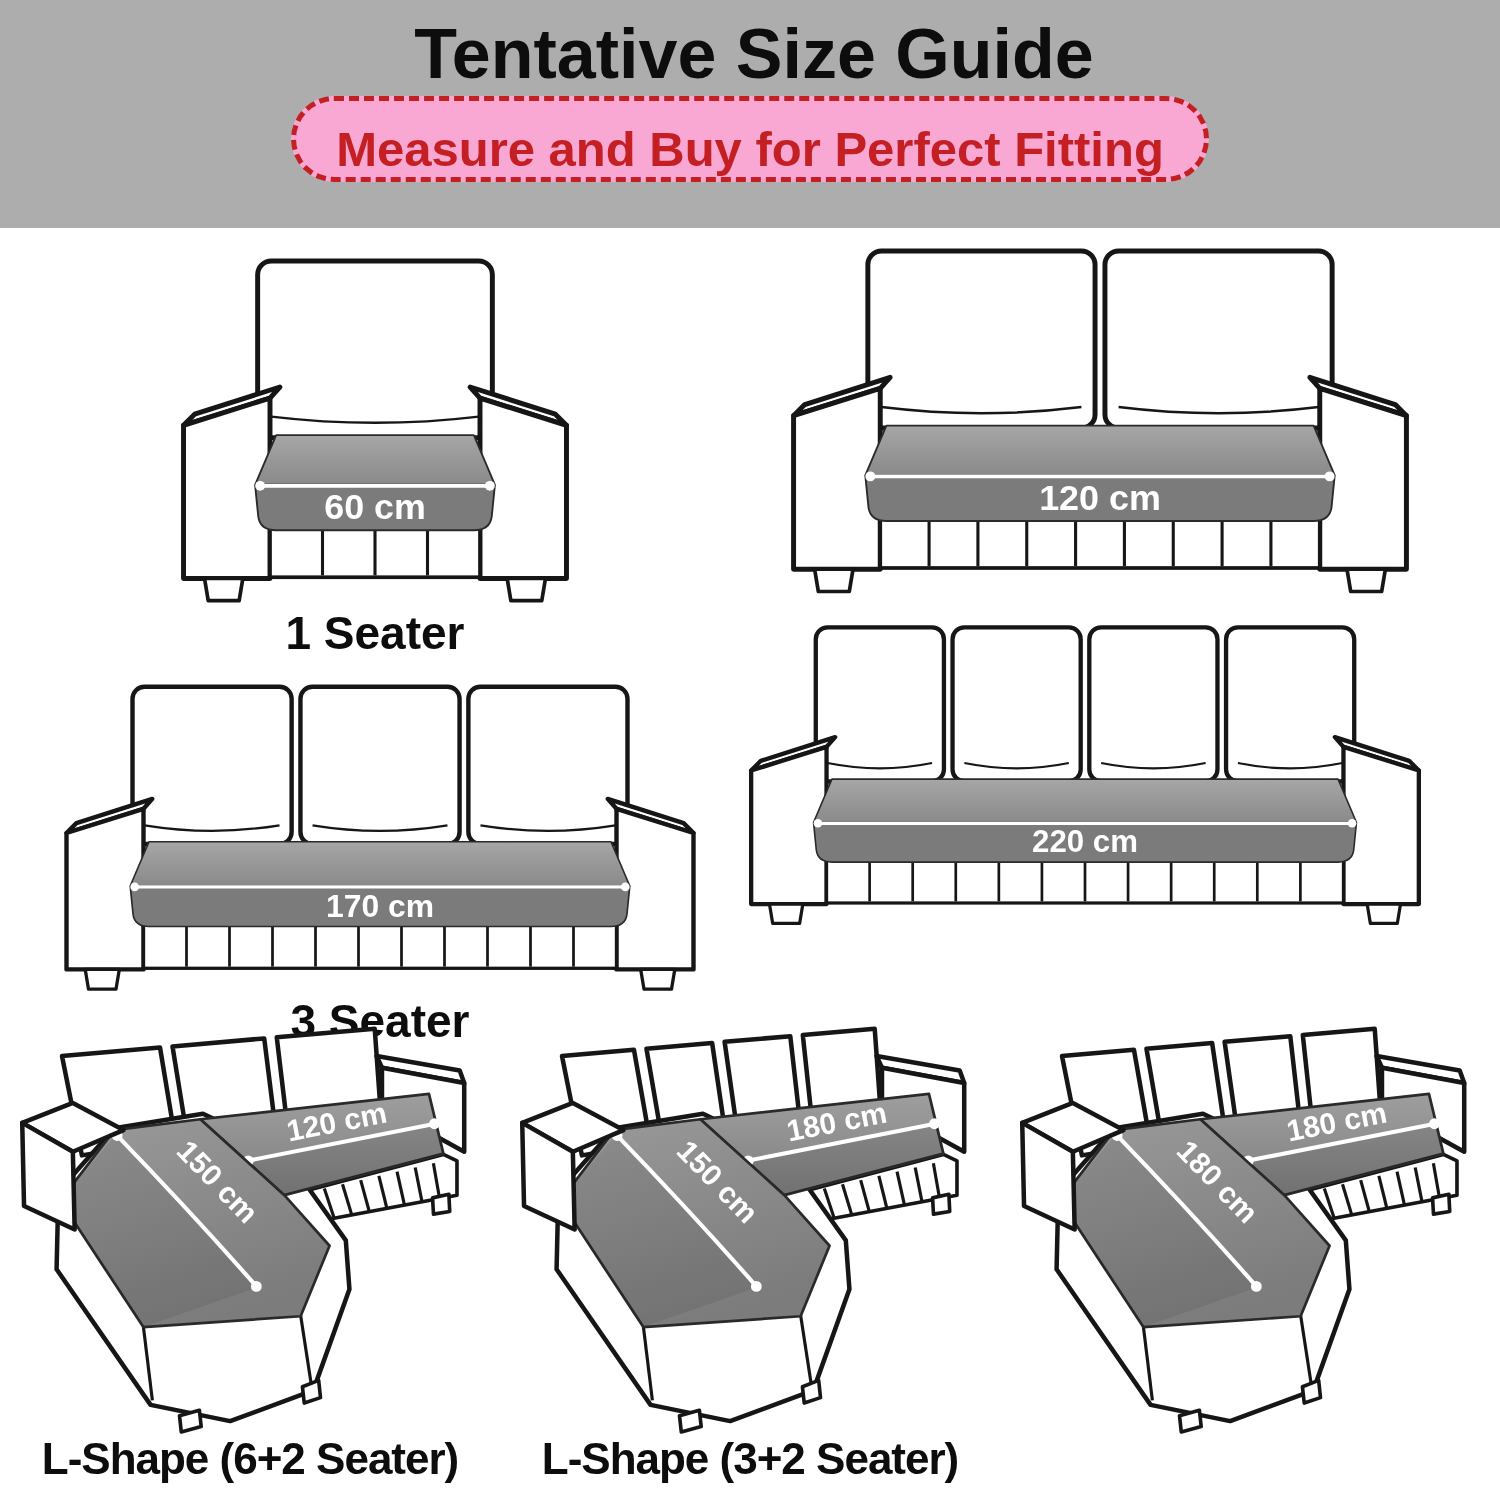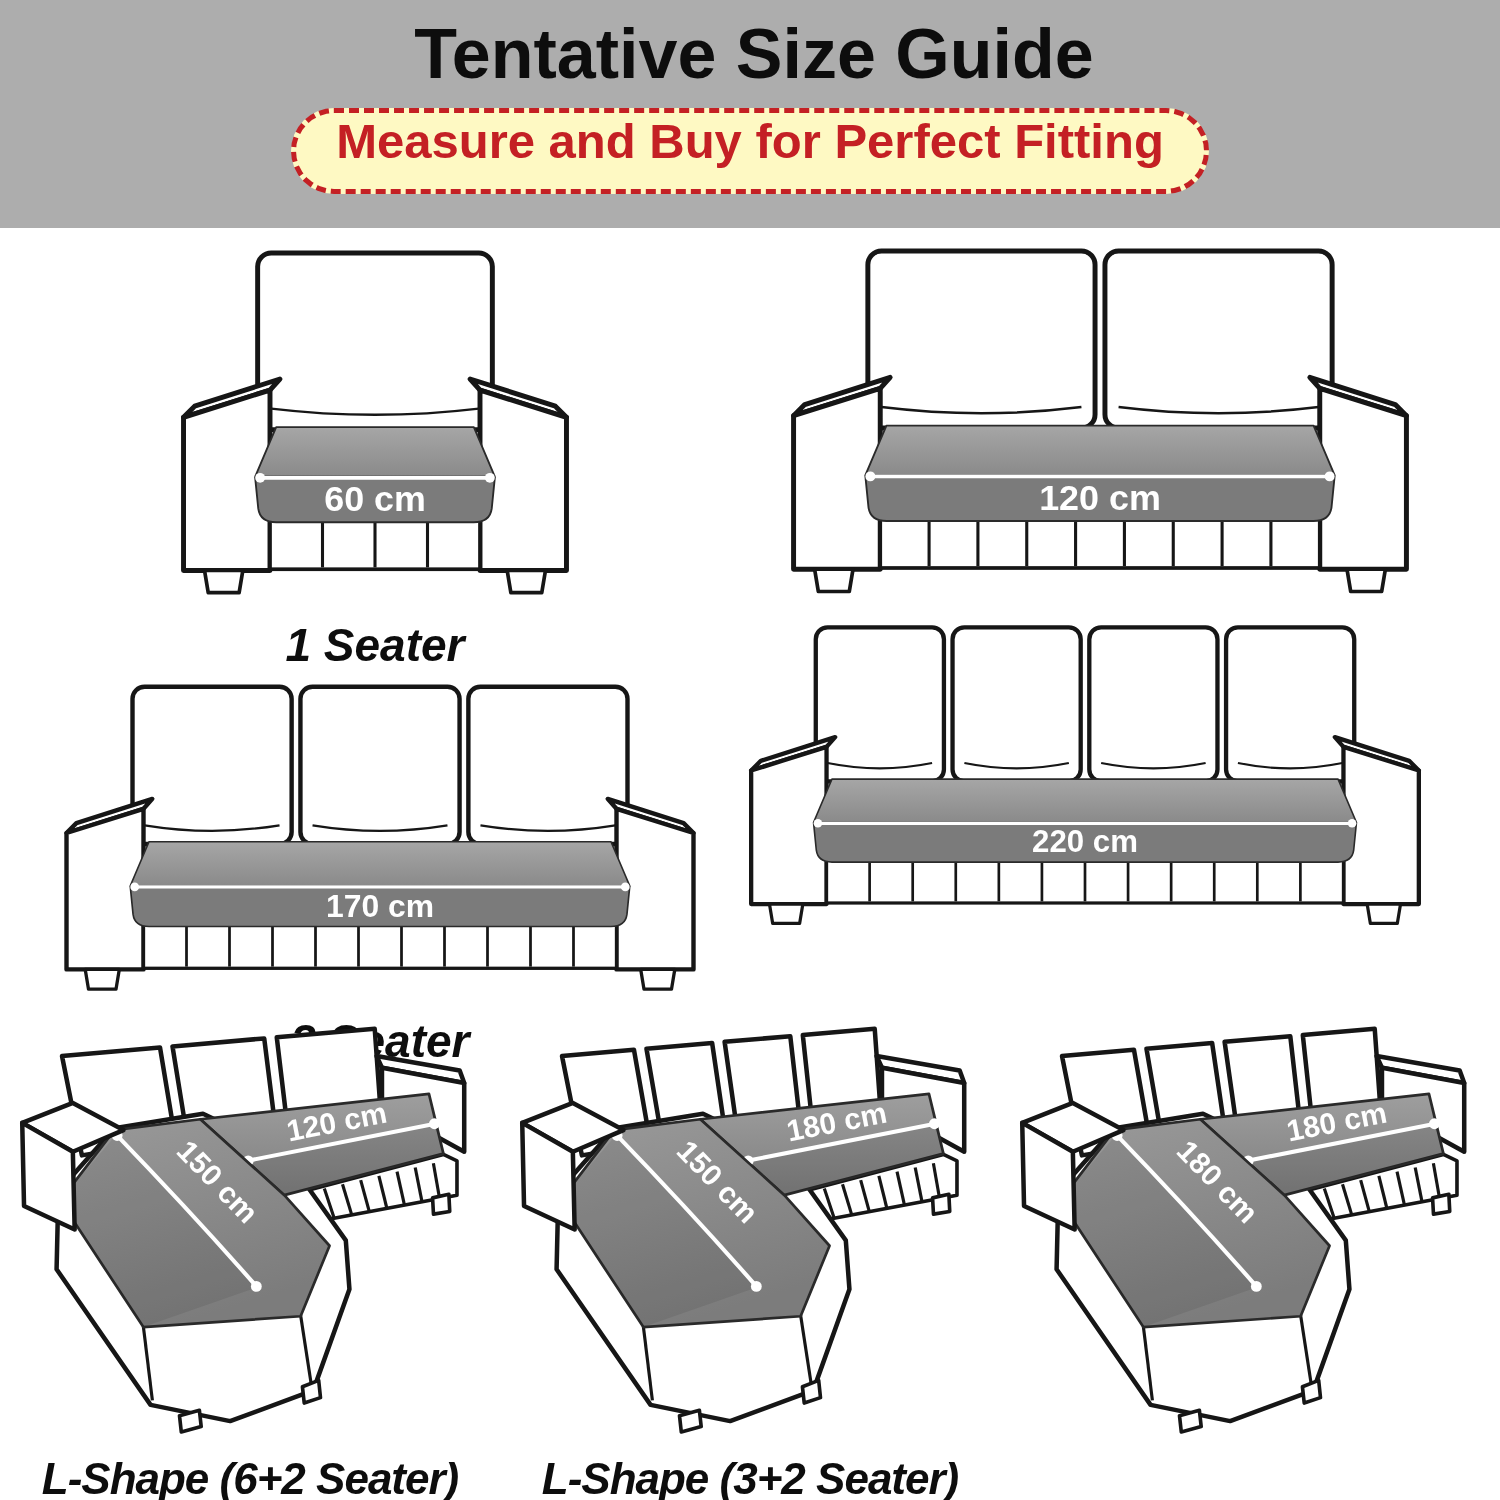--- a/index.html
+++ b/index.html
@@ -12,35 +12,35 @@
   .hdr {
     position:absolute; left:0; top:0; width:100%; height:228px;
     background:var(--header-bg,#adadad);
     padding-left:8px;
   }
   .hdr h1 {
     text-align:center; padding-top:14px; font-size:70px; font-weight:bold;
     color:var(--ink,#0d0d0d); letter-spacing:0;
   }
   .badge {
-    position:absolute; left:50%; transform:translateX(-50%); top:108px;
-    width:918px; height:86px; background:#fef9c3;
+    position:absolute; left:50%; transform:translateX(-50%); top:96px;
+    width:918px; height:86px; background:#f9a8d4;
     border:5px dashed var(--accent,#c42024); border-radius:46px;
-    display:flex; align-items:flex-start; justify-content:center;
+    display:flex; align-items:flex-end; justify-content:center;
   }
   .badge span {
     font-size:49px; font-weight:bold; color:var(--accent,#c42024); white-space:nowrap;
   }
   .card { position:absolute; display:flex; flex-direction:column; align-items:center; }
   .card svg { display:block; width:100%; height:auto; }
-  .lbl { font-weight:bold; color:var(--ink,#0d0d0d); margin-top:20px; white-space:nowrap;font-style:italic; }
+  .lbl { font-weight:bold; color:var(--ink,#0d0d0d); margin-top:0; white-space:nowrap; }
   .lbl-lg { font-size:46px; }
   .lbl-sm { font-size:44px; letter-spacing:-1px; }
   
-  #card0 { left:165px;  top:232px;  width:420px; }
+  #card0 { left:165px;  top:240px;  width:420px; }
   #card1 { left:775px;  top:230px;  width:650px; }
   #card2 { left:50px;   top:668px;  width:660px; }
   #card3 { left:735px;  top:609px;  width:700px; }
   #card4 { left:15px;   top:1018px; width:470px; }
   #card5 { left:515px;  top:1018px; width:470px; }
   #card6 { left:1015px; top:1018px; width:470px; }
 </style>
 </head>
 <body>
 

